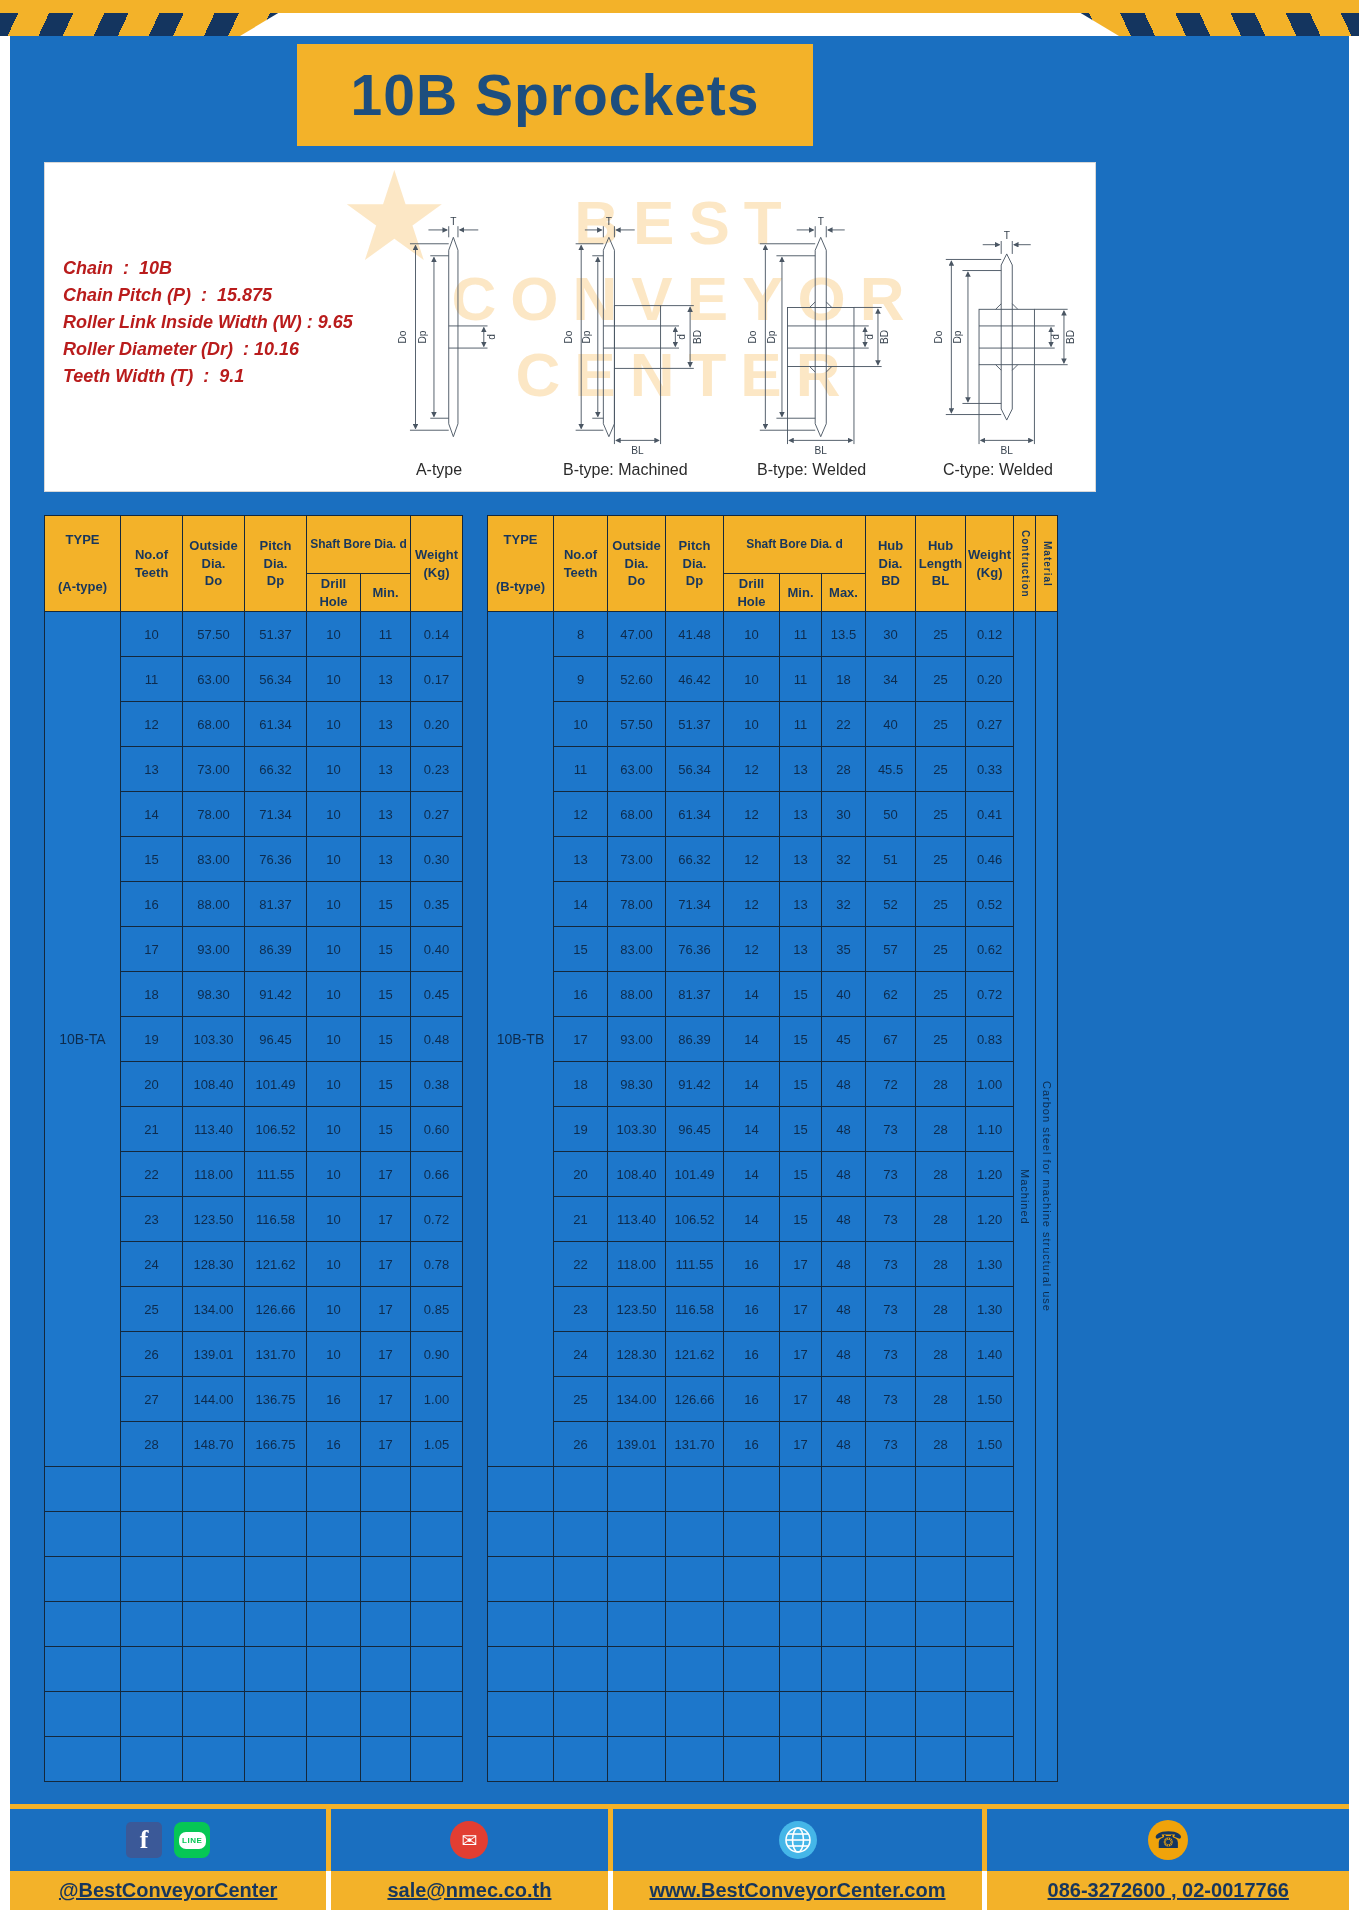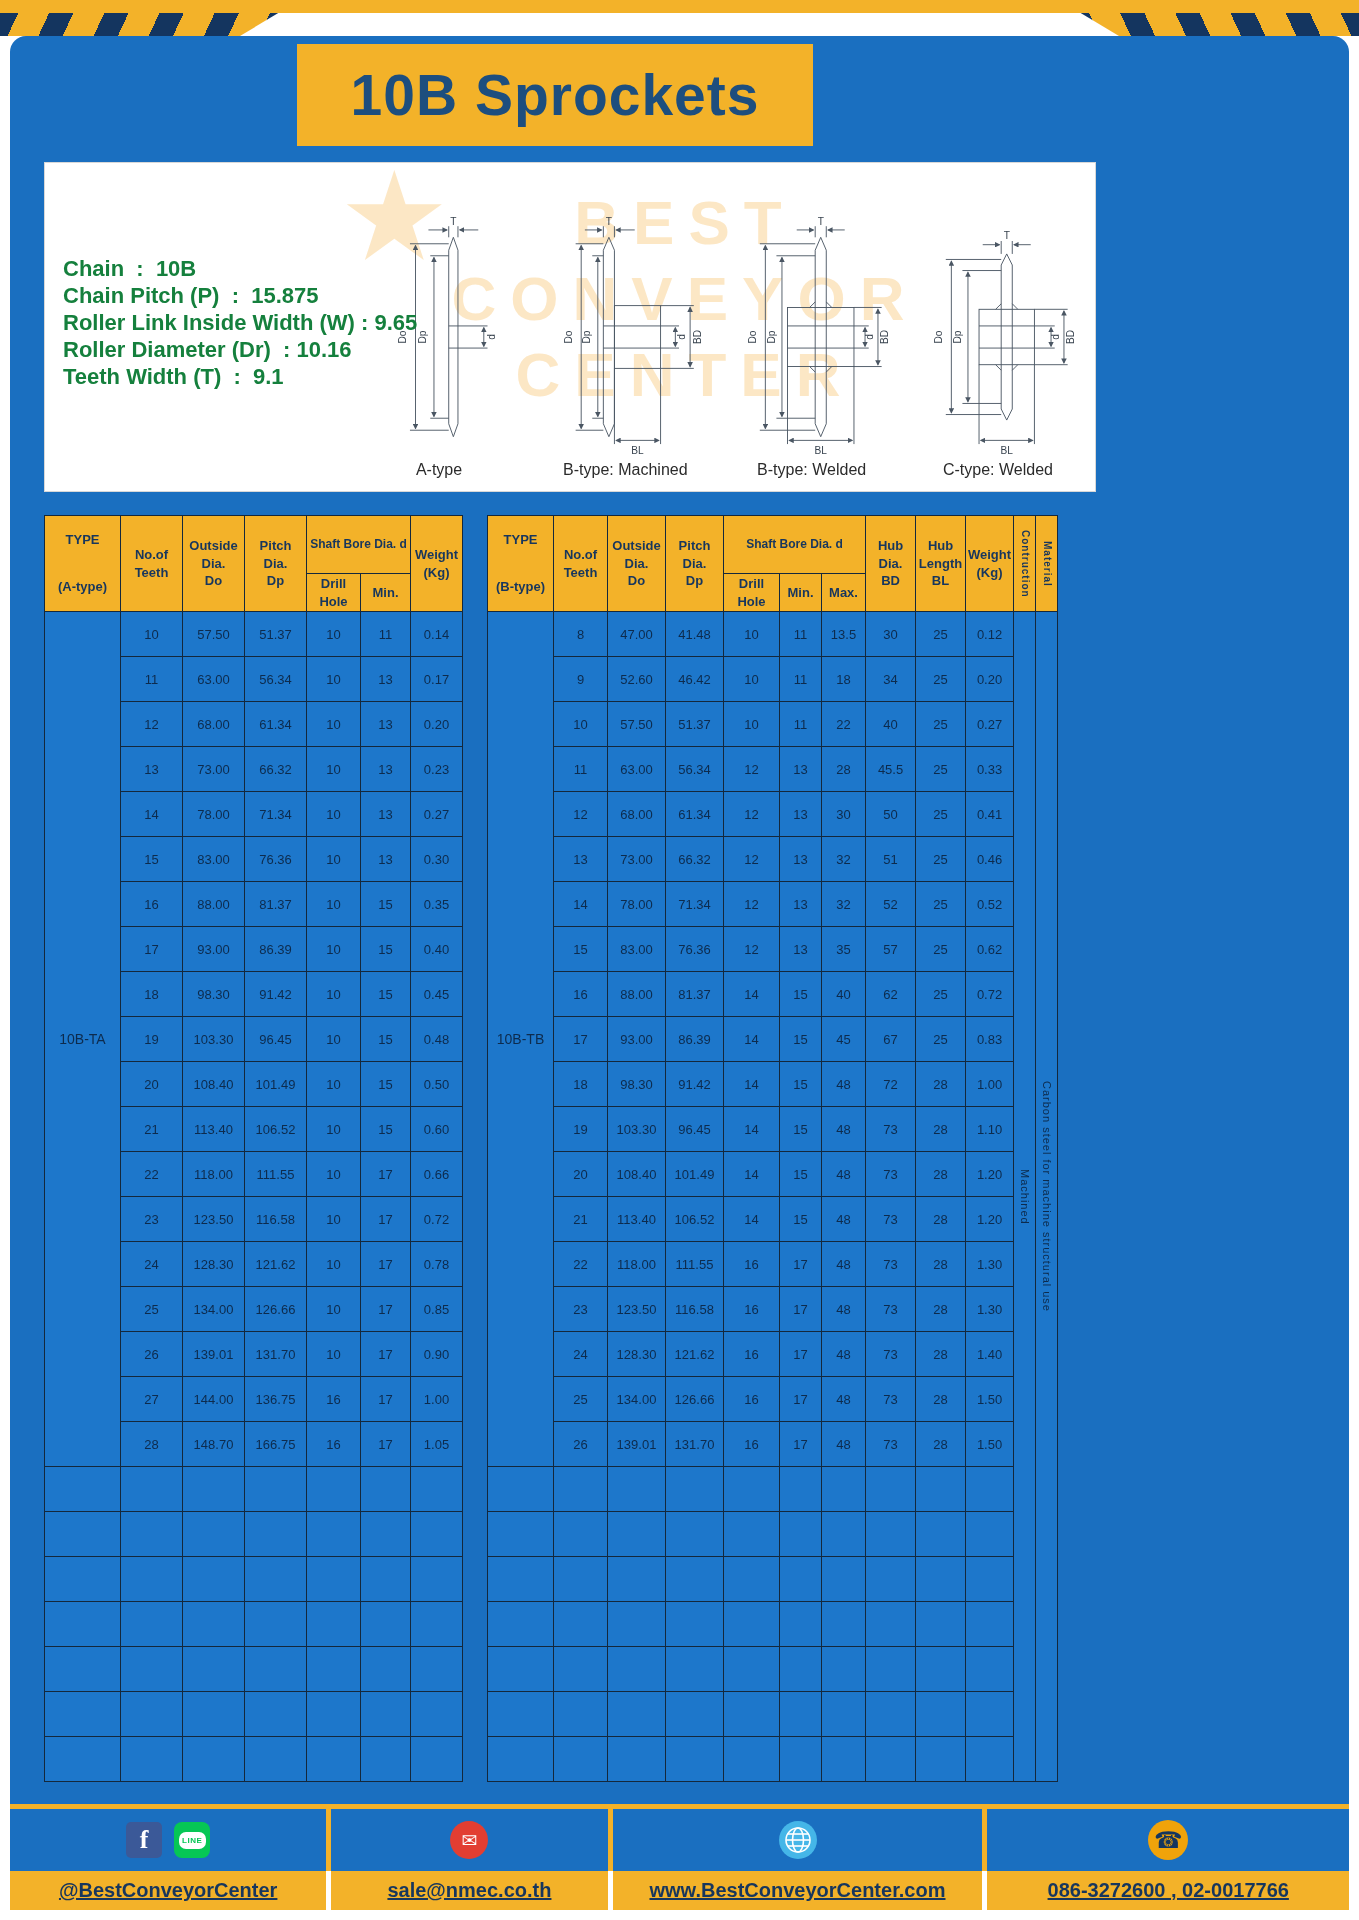--- a/index.html
+++ b/index.html
@@ -17,31 +17,31 @@
   .page{position:absolute;inset:0;background:#fff;overflow:hidden;}
 
   
   .topbar{position:absolute;top:0;left:0;width:100%;height:13px;background:var(--yellow);z-index:3;}
   .hazard{position:absolute;top:0;height:36px;width:300px;z-index:2;}
   .hazard-left{left:0;background:repeating-linear-gradient(115deg,#14355f 0 22px,var(--yellow) 22px 50px);
     clip-path:polygon(0 0,100% 0,calc(100% - 60px) 100%,0 100%);}
   .hazard-right{right:0;background:repeating-linear-gradient(245deg,#14355f 0 22px,var(--yellow) 22px 50px);
     clip-path:polygon(0 0,100% 0,100% 100%,60px 100%);}
 
-  .blue{position:absolute;left:10px;right:10px;top:36px;bottom:10px;background:var(--blue);border-radius:16px;}
+  .blue{position:absolute;left:10px;right:10px;top:36px;bottom:10px;background:var(--blue);}
 
   
   .banner{position:absolute;left:287px;top:8px;width:516px;height:102px;background:var(--yellow);
     display:flex;align-items:center;justify-content:center;}
   .banner h1{font-size:57px;font-weight:bold;color:var(--title);letter-spacing:1px;}
 
   
   .panel{position:absolute;left:34px;top:126px;width:1052px;height:330px;background:#ffffff;border:1px solid #d8d8d8;}
   .specs{position:absolute;left:18px;top:92px;z-index:2;}
-  .spec-line{font-size:22px;font-weight:bold;color:#15803d;line-height:27px;white-space:pre;}
+  .spec-line{font-size:18px;font-weight:bold;color:#b91c1c;line-height:27px;white-space:pre;font-style:italic;}
   .watermark{position:absolute;left:340px;top:22px;width:600px;text-align:center;z-index:0;
     color:rgba(247,181,74,0.32);font-weight:bold;font-size:62px;line-height:76px;letter-spacing:14px;}
   .watermark .star{position:absolute;left:-40px;top:-6px;font-size:110px;letter-spacing:0;}
   .figures{position:absolute;left:305px;right:8px;top:12px;bottom:6px;display:flex;justify-content:space-between;z-index:1;}
   .figure{width:178px;display:flex;flex-direction:column;align-items:center;justify-content:flex-end;}
   .caption{font-size:16px;color:#2b2b2b;padding:4px 0 6px 0;white-space:nowrap;}
 
   
   .tables{position:absolute;left:34px;top:479px;width:1023px;height:1300px;}
   table{border-collapse:collapse;table-layout:fixed;position:absolute;top:0;padding-left:6px;}
@@ -400,21 +400,21 @@
               <td>10</td>
               <td>15</td>
               <td>0.48</td>
             </tr>
             <tr>
               <td>20</td>
               <td>108.40</td>
               <td>101.49</td>
               <td>10</td>
               <td>15</td>
-              <td>0.50</td>
+              <td>0.38</td>
             </tr>
             <tr>
               <td>21</td>
               <td>113.40</td>
               <td>106.52</td>
               <td>10</td>
               <td>15</td>
               <td>0.60</td>
             </tr>
             <tr>

